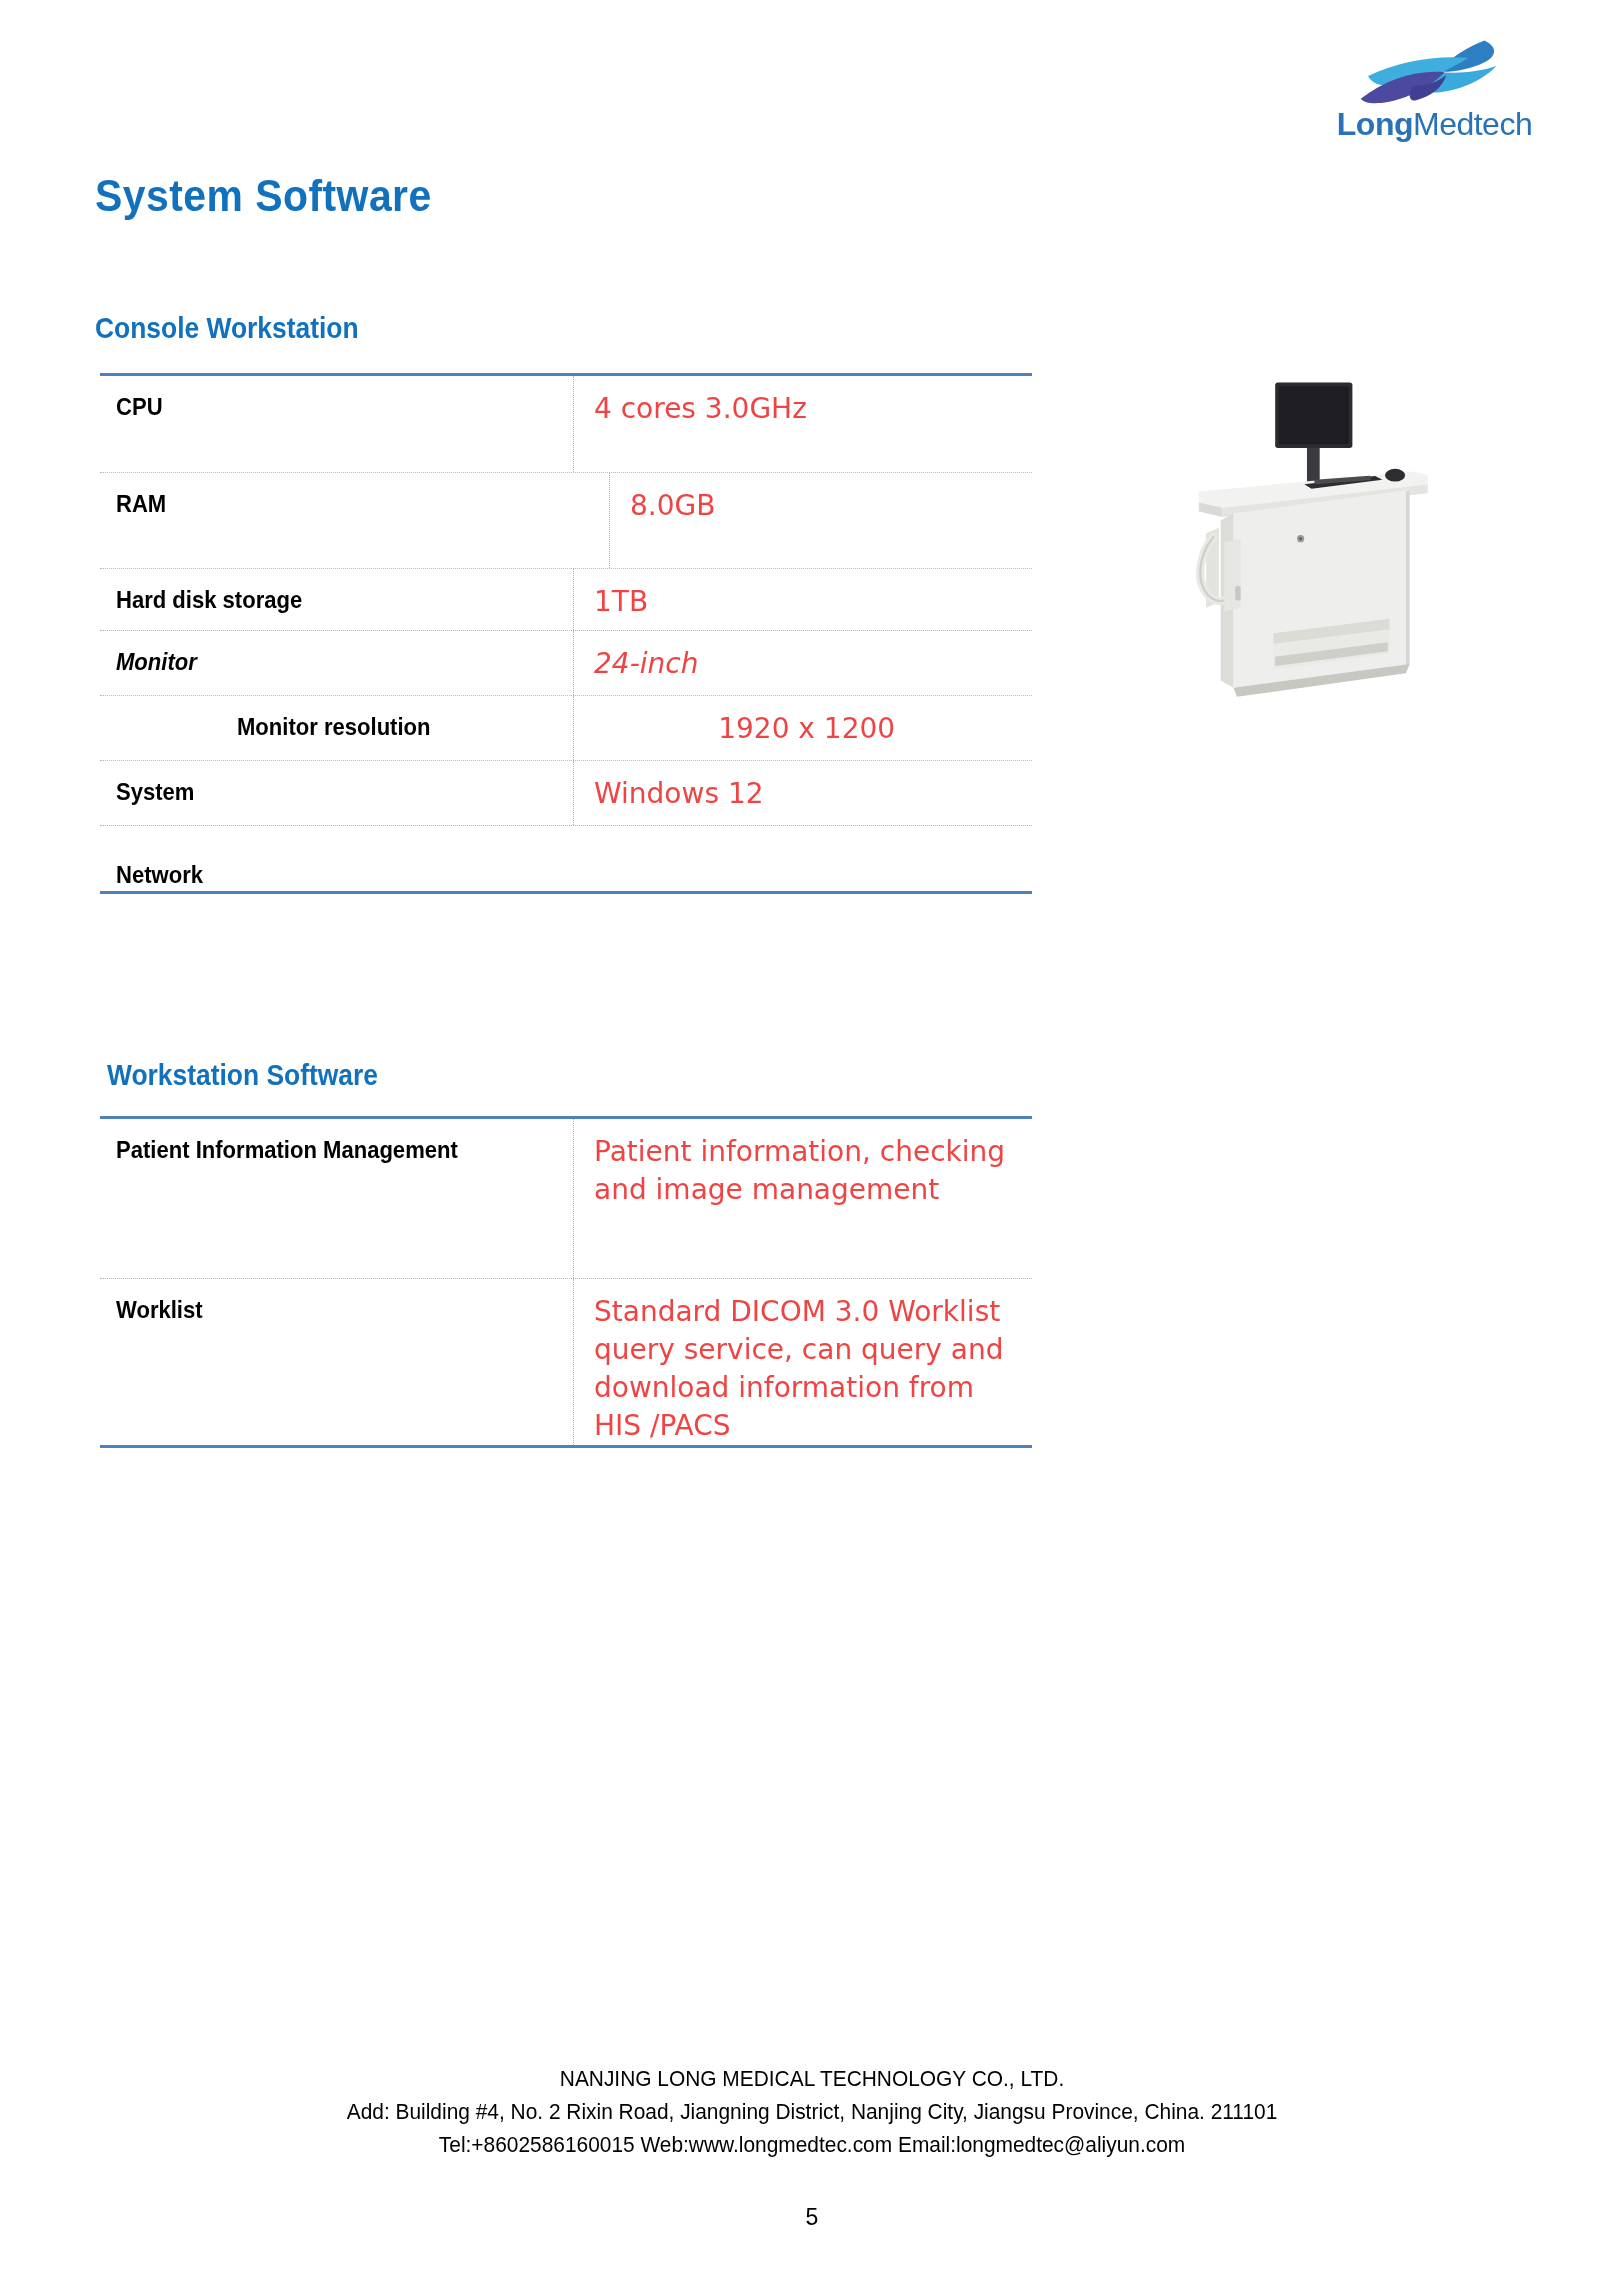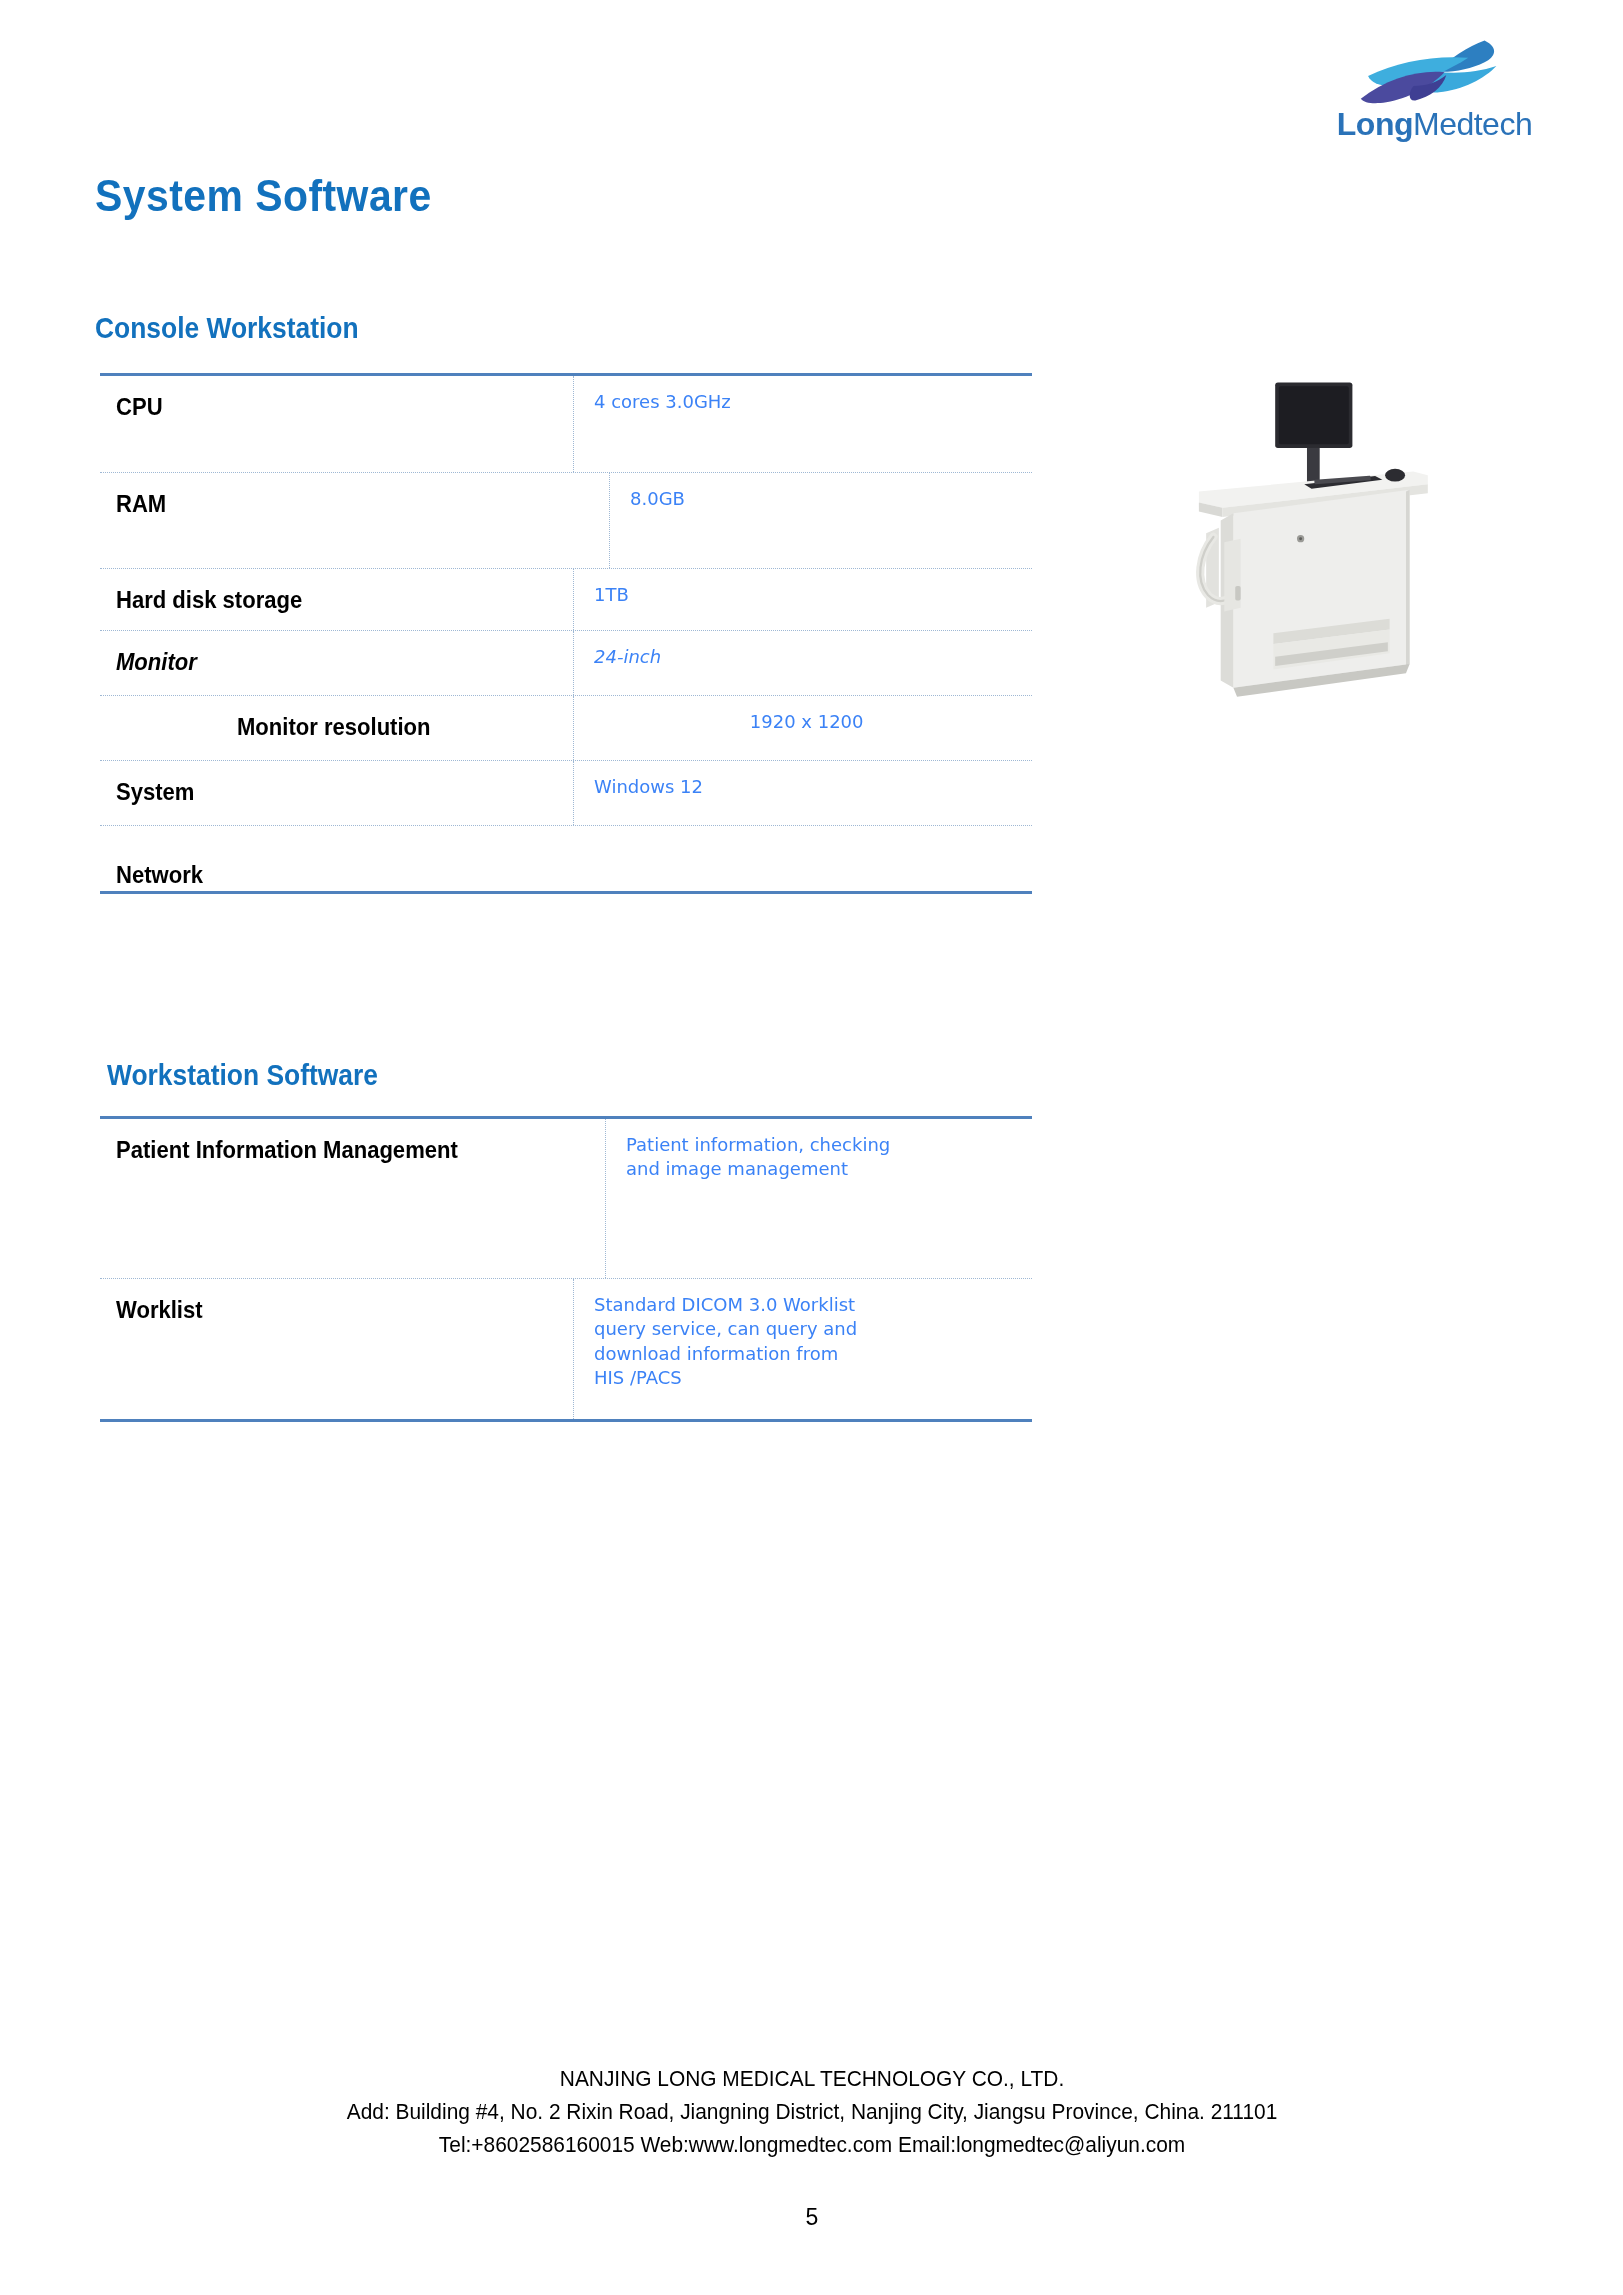--- a/index.html
+++ b/index.html
@@ -102,23 +102,23 @@
     transform: scaleX(0.9);
     transform-origin: left top;
   }
   .spec-table .tval {
     flex: 1 1 auto;
     box-sizing: border-box;
     padding: 13.6px 12.7px 0 20px;
     border-left: 1.8px dotted #9fb8d4;
     font-family: "DejaVu Sans", sans-serif;
     font-weight: normal;
-    font-size: 18px;
+    font-size: 28px;
     line-height: 1.36;
-    color: #3b82f6;
+    color: #ef4444;
     white-space: pre-line;
   }
 
   
   .photo-wrap {
     position: absolute;
     left: 1168px;
     top: 364px;
     width: 327px;
     height: 364px;
@@ -233,21 +233,21 @@
     <path d="M116 308 L244 292 L244 318 L116 336 Z" fill="#e9e9e5"></path>
     <path d="M118 322 L242 306 L242 316 L118 332 Z" fill="#cfcfca"></path>
 
     <path d="M72 356 L266 330 L262 340 L76 366 Z" fill="#c8c8c3"></path>
   </svg>
 </div>
 
 <div class="section-heading" style="left:107px; top:1058px;">Workstation Software</div>
 
 <div class="spec-table" id="table-1" style="top:1116px;">
-    <div class="trow" style="min-height: 159px; gap: 32px;">
+    <div class="trow" style="min-height: 159px;">
       <div class="tkey"><span>Patient Information Management</span></div>
       <div class="tval">Patient information, checking
 and image management</div>
     </div>
     <div class="trow" style="min-height: 141px;">
       <div class="tkey"><span>Worklist</span></div>
       <div class="tval">Standard DICOM 3.0 Worklist
 query service, can query and
 download information from
 HIS /PACS</div>

